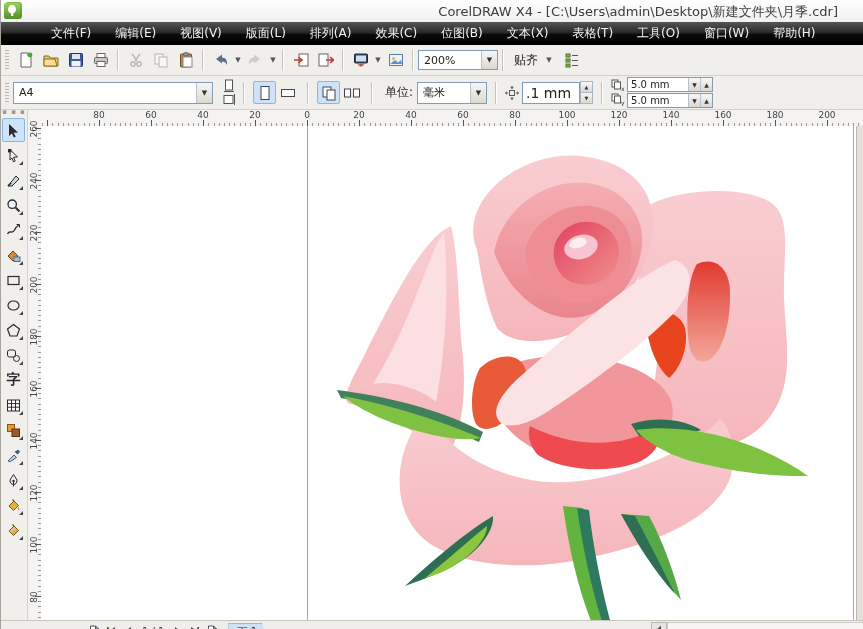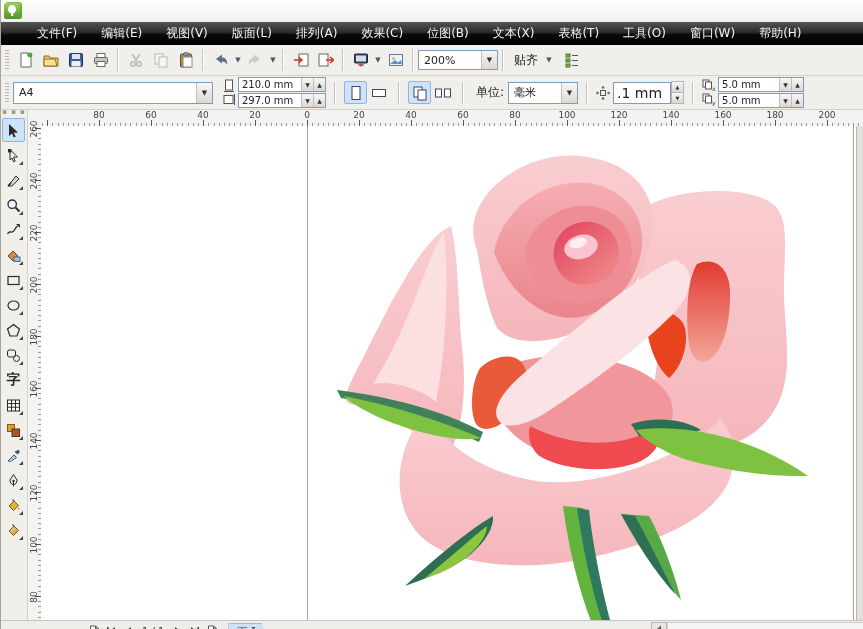--- a/index.html
+++ b/index.html
@@ -9,21 +9,21 @@
   
   #titlebar{position:absolute;left:0;top:0;width:100%;height:22px;
     background:linear-gradient(#ffffff,#f1f0ee);}
   #app-logo{position:absolute;left:4px;top:2px;width:17px;height:17px;border-radius:3px;
     background:linear-gradient(#7cc142,#4f9428);}
   #app-logo svg{position:absolute;left:2px;top:2px;}
   #title-text{position:absolute;right:25px;top:3px;font-size:13px;color:#3c3c3c;white-space:nowrap;}
   
   #menubar{position:absolute;left:0;top:22px;width:100%;height:23px;
     background:linear-gradient(#555 0%,#2a2a2a 45%,#0a0a0a 55%,#000 100%);
-    display:flex;align-items:center;gap:12px;padding-left:30px;box-sizing:border-box;}
+    display:flex;align-items:center;gap:12px;padding-left:44px;box-sizing:border-box;}
   #menubar .menu-item{color:#f2f2f2;font-size:12px;padding:2px 6px;white-space:nowrap;cursor:default;}
   #doc-icon{position:absolute;left:3px;top:3px;width:16px;height:16px;border-radius:2px;
     background:linear-gradient(#9ccf5d,#568f2a);}
   
   .bar{position:absolute;left:0;width:100%;background:#f1efec;display:flex;align-items:center;
        box-sizing:border-box;border-bottom:1px solid #d4d0ca;}
   #toolbar{top:45px;height:31px;padding-left:3px;}
   #propbar{top:76px;height:34px;padding-left:3px;}
   .grip{width:4px;height:20px;margin:0 4px 0 1px;
     background:repeating-linear-gradient(#b9b5ae 0 1px,transparent 1px 3px);}
@@ -100,20 +100,21 @@
 </style>
 </head>
 <body>
 
 <div id="titlebar">
   <div id="app-logo">
     <svg width="13" height="13" viewBox="0 0 13 13">
         <path d="M6.5 1 C9 1 11 3 11 5.5 C11 8 9 9.5 7 10 L7.6 12 L5.6 12 L6 10 C4 9.5 2 8 2 5.5 C2 3 4 1 6.5 1 Z" fill="#fff"></path>
       </svg>
   </div>
+  <span id="title-text">CorelDRAW X4 - [C:\Users\admin\Desktop\新建文件夹\月季.cdr]</span>
 </div>
 
 <div id="menubar">
 <span class="menu-item">文件(F)</span>
     <span class="menu-item">编辑(E)</span>
     <span class="menu-item">视图(V)</span>
     <span class="menu-item">版面(L)</span>
     <span class="menu-item">排列(A)</span>
     <span class="menu-item">效果(C)</span>
     <span class="menu-item">位图(B)</span>
@@ -268,32 +269,20 @@
 
   <div class="vstack" style="margin-left:10px">
     <svg width="12" height="13" viewBox="0 0 12 13">
         <rect x="2.5" y="1" width="7" height="10" fill="#fff" stroke="#555"></rect>
         <path d="M1 12.5 h10" stroke="#555"></path>
       </svg>
     <svg width="12" height="13" viewBox="0 0 12 13">
         <rect x="1" y="2.5" width="9" height="8" fill="#fff" stroke="#555"></rect>
         <path d="M11.5 1 v11" stroke="#555"></path>
       </svg>
-  </div>
-  <div class="vstack" style="margin-left:3px">
-    <div class="spin" style="width:88px">
-      <span class="txt">210.0 mm</span>
-      <span class="sbtn">▼</span>
-      <span class="sbtn">▲</span>
-    </div>
-    <div class="spin" style="width:88px">
-      <span class="txt">297.0 mm</span>
-      <span class="sbtn">▼</span>
-      <span class="sbtn">▲</span>
-    </div>
   </div>
 
   <div class="sep" style="margin:0 8px"></div>
 
   <button class="pbtn on">
     <svg width="14" height="16" viewBox="0 0 14 16">
         <rect x="3" y="1.5" width="8" height="13" fill="#fff" stroke="#445"></rect>
       </svg>
     </button>
   <button class="pbtn">

